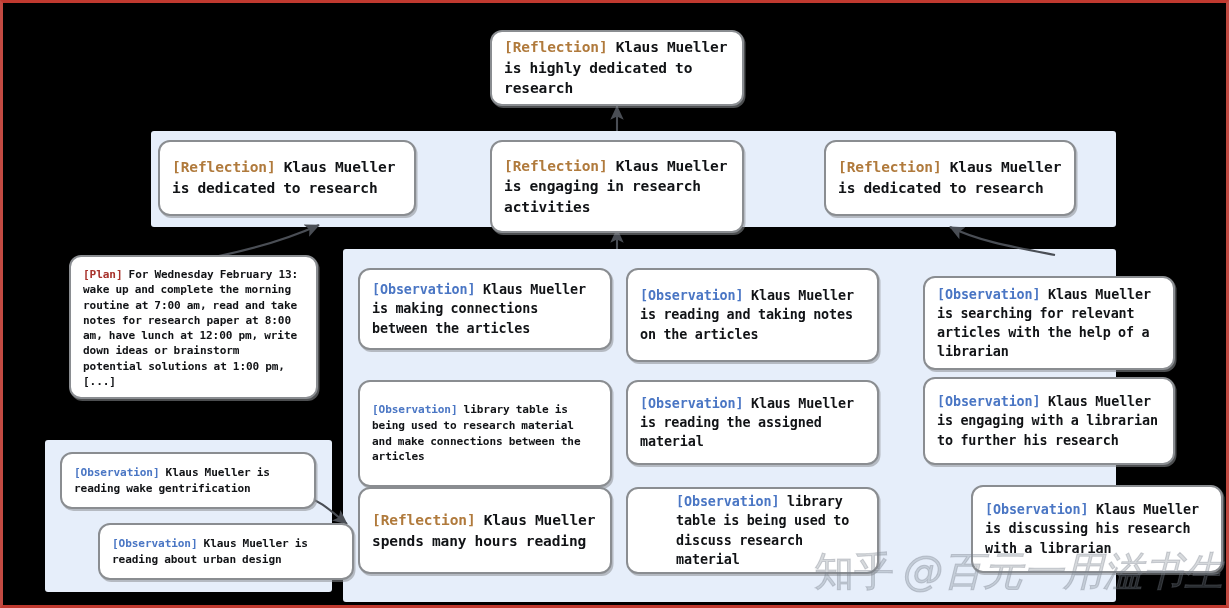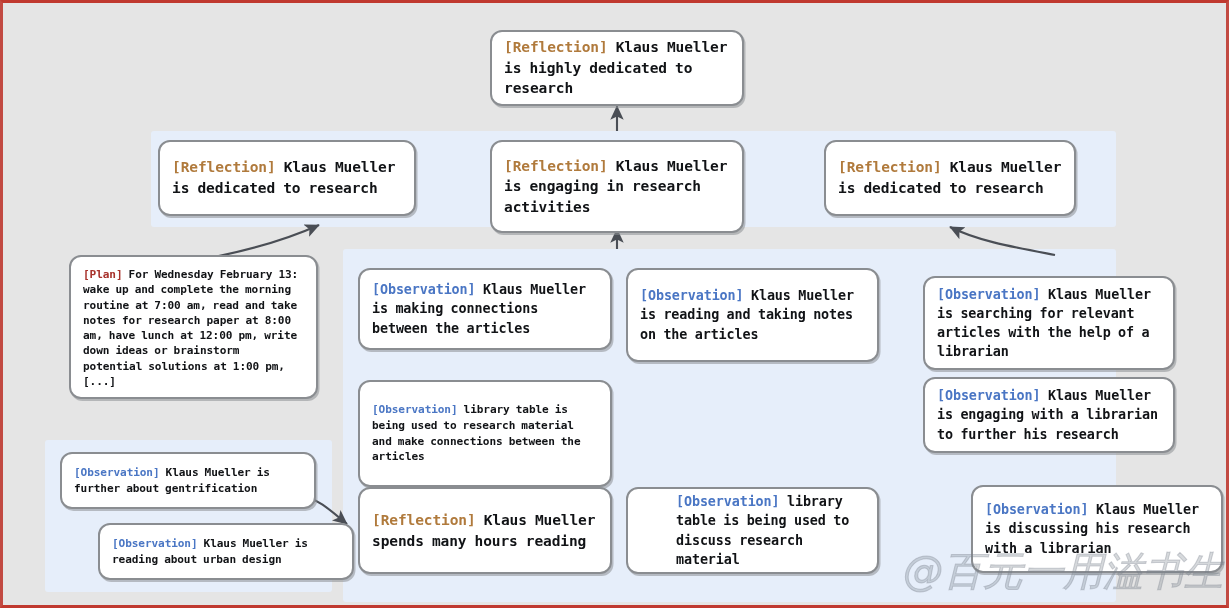--- a/index.html
+++ b/index.html
@@ -7,21 +7,21 @@
     padding: 0;
     background: #ffffff;
   }
   body {
     font-family: "DejaVu Sans Mono", "Liberation Mono", monospace;
   }
   #canvas {
     position: relative;
     width: 1229px;
     height: 608px;
-    background: #e5e5e5;
+    background: #000000;
     overflow: hidden;
     box-sizing: border-box;
     border-top: 3px solid #c0392f;
     border-bottom: 3px solid #c0392f;
     border-left: 3px solid #c24a42;
     border-right: 3px solid #c24a42;
   }
   
   .panel {
     position: absolute;
@@ -124,21 +124,21 @@
   </div>
 
   <div class="node" style="left:66px; top:252px; width:249px; height:144px; align-items:flex-start; padding-top:10px;">
     <div class="txt fs11" style="line-height:1.38;">
       <span class="tag-plan">[Plan]</span><span> For Wednesday February 13: wake up and complete the morning routine at 7:00 am, read and take notes for research paper at 8:00 am, have lunch at 12:00 pm, write down ideas or brainstorm potential solutions at 1:00 pm, [...]</span>
     </div>
   </div>
 
   <div class="node" style="left:57px; top:449px; width:256px; height:57px;">
     <div class="txt fs11">
-      <span class="tag-observation">[Observation]</span><span> Klaus Mueller is further about gentrification</span>
+      <span class="tag-observation">[Observation]</span><span> Klaus Mueller is reading wake gentrification</span>
     </div>
   </div>
 
   <div class="node" style="left:57px; top:520px; width:256px; height:57px;margin-left:38px;">
     <div class="txt fs11">
       <span class="tag-observation">[Observation]</span><span> Klaus Mueller is reading about urban design</span>
     </div>
   </div>
 
   <div class="node" style="left:355px; top:265px; width:254px; height:82px;">
@@ -158,40 +158,46 @@
       <span class="tag-reflection">[Reflection]</span><span> Klaus Mueller spends many hours reading</span>
     </div>
   </div>
 
   <div class="node" style="left:623px; top:265px; width:253px; height:94px;">
     <div class="txt fs13">
       <span class="tag-observation">[Observation]</span><span> Klaus Mueller is reading and taking notes on the articles</span>
     </div>
   </div>
 
+  <div class="node" style="left:623px; top:377px; width:253px; height:85px;">
+    <div class="txt fs13">
+      <span class="tag-observation">[Observation]</span><span> Klaus Mueller is reading the assigned material</span>
+    </div>
+  </div>
 
   <div class="node" style="left:623px; top:484px; width:253px; height:87px;padding-left:48px;">
     <div class="txt fs13">
       <span class="tag-observation">[Observation]</span><span> library table is being used to discuss research material</span>
     </div>
   </div>
 
   <div class="node" style="left:920px; top:265px; width:252px; height:94px;margin-top:8px;">
     <div class="txt fs13">
       <span class="tag-observation">[Observation]</span><span> Klaus Mueller is searching for relevant articles with the help of a librarian</span>
     </div>
   </div>
 
-  <div class="node" style="left:920px; top:374px; width:252px; height:76px;">
+  <div class="node" style="left:920px; top:374px; width:252px; height:88px;">
     <div class="txt fs13">
       <span class="tag-observation">[Observation]</span><span> Klaus Mueller is engaging with a librarian to further his research</span>
     </div>
   </div>
 
   <div class="node" style="left:968px; top:482px; width:252px; height:88px;">
     <div class="txt fs13">
       <span class="tag-observation">[Observation]</span><span> Klaus Mueller is discussing his research with a librarian</span>
     </div>
   </div>
 
+  <div class="wm" style="left:811px; top:541px; font-size:40px;">知乎</div>
   <div class="wm" style="left:900px; top:541px; font-size:40px;font-style:italic;">@百元一用溢书生</div>
 
 </div>
 
 </body></html>

